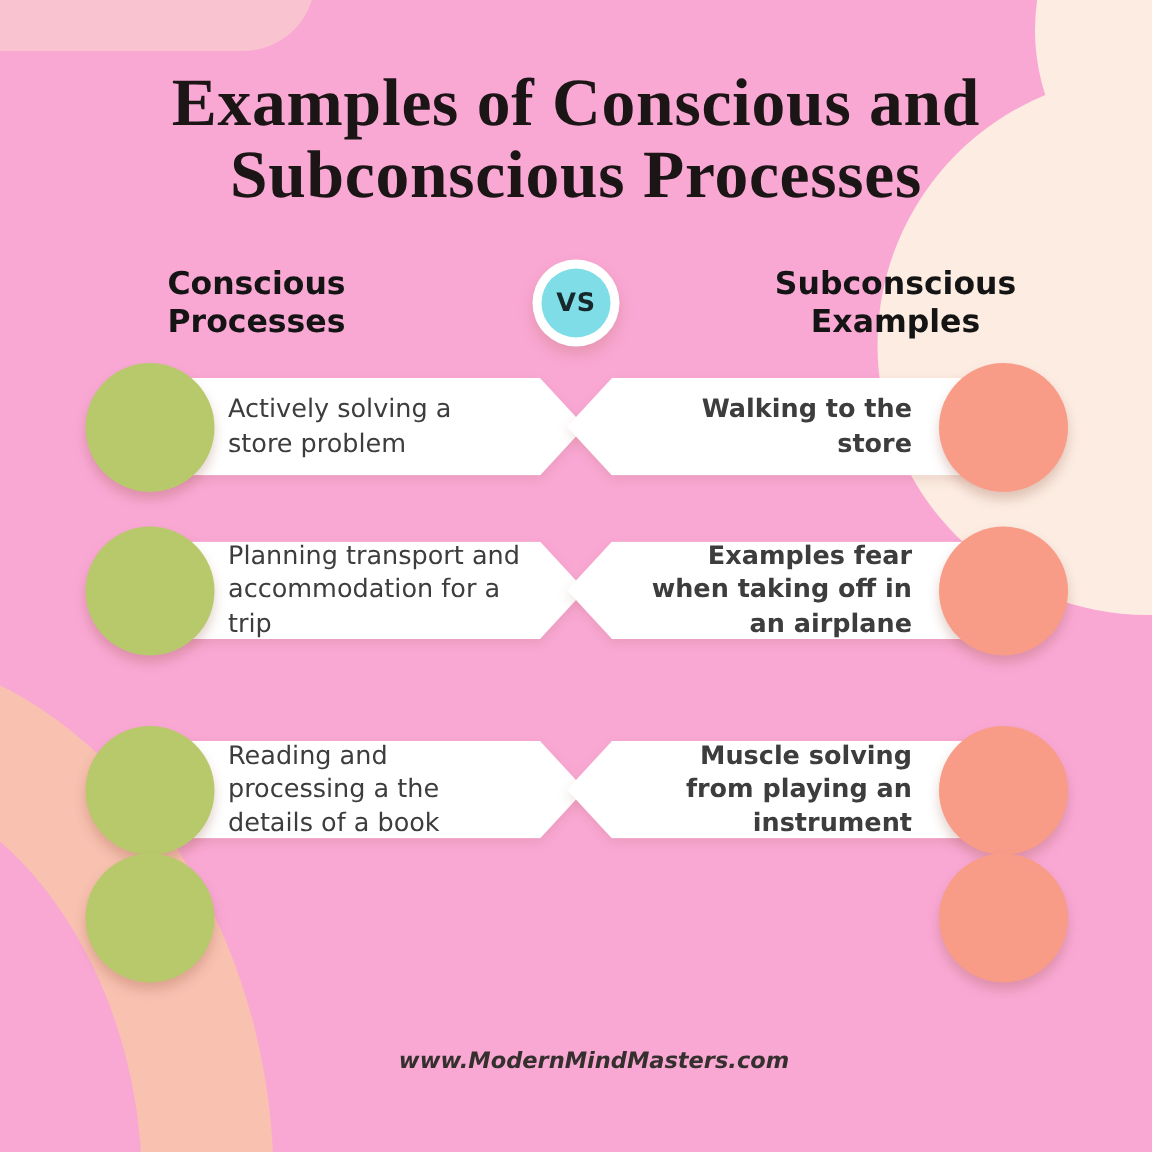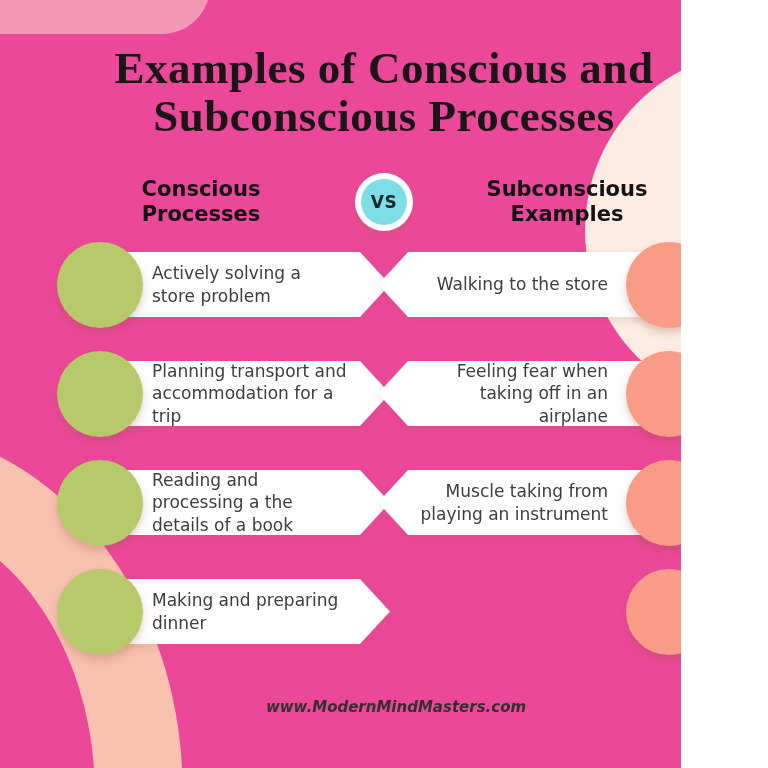--- a/index.html
+++ b/index.html
@@ -1,19 +1,19 @@
 <!DOCTYPE html>
 <html><head>
 <meta charset="utf-8">
 <style>
   * { margin:0; padding:0; box-sizing:border-box; }
   html,body { width:768px; }
   .canvas {
-    position:relative; width:681px; height:768px; overflow:hidden;
-    background:#ec4899;
+    position:relative; width:768px; height:768px; overflow:hidden;
+    background:#f9a8d4;
     font-family:"DejaVu Sans","Liberation Sans",sans-serif;
   }
 
   
   .deco { position:absolute; }
   .deco-tl {
     left:-40px; top:-14px; width:250px; height:48px;
     background:#fbd9cc; border-radius:0 0 60px 24px; opacity:.55;
   }
   .deco-tr1 {
@@ -35,48 +35,48 @@
     position:absolute; top:44px; left:0; width:768px;
     text-align:center; white-space:pre-line;
     font-family:"Liberation Serif","DejaVu Serif",serif;
     font-weight:700; font-size:45px; line-height:1.07;
     color:#1b1516; letter-spacing:.5px; z-index:4;
   }
 
   
   .vs-header {
     position:absolute; top:170px; left:0; width:768px; height:64px;
-    display:flex; align-items:center; justify-content:center; gap:34px; z-index:4;
+    display:flex; align-items:center; justify-content:center; gap:64px; z-index:4;
   }
   .col-head {
     width:240px; text-align:center; white-space:pre-line;
     font-weight:700; font-size:21px; line-height:1.2; color:#141414;
   }
   .vs-badge {
     width:58px; height:58px; border-radius:50%; background:#ffffff;
     box-shadow:0 5px 10px rgba(180,100,80,.28);
     display:flex; align-items:center; justify-content:center; flex:0 0 auto;
   }
   .vs-inner {
     width:46px; height:46px; border-radius:50%; background:#7edde6;
     display:flex; align-items:center; justify-content:center;
     font-weight:700; font-size:17px; color:#16282b; letter-spacing:.5px;
   }
 
   
   .row { position:absolute; left:0; width:768px; height:65px; z-index:3; }
-  .row1 { top:252px; } .row2 { top:361px;padding-left:22px; } .row3 { top:470px;border-radius:14px; } .row4 { top:579px; }
+  .row1 { top:252px; } .row2 { top:361px;padding-left:22px; } .row3 { top:494px;border-radius:14px; } .row4 { top:579px; }
 
   .pill-wrap { position:absolute; top:0; height:65px; filter:drop-shadow(0 3px 4px rgba(160,90,70,.16)); }
   .pill {
     height:65px; background:#ffffff; display:flex; align-items:center;
     font-size:17px; line-height:1.3; color:#3d3d3d;
   }
   .pill-wrap.left  { left:80px;  width:310px; }
-  .pill-wrap.right { left:378px; width:310px; }
+  .pill-wrap.right { left:378px; width:310px;font-weight:bold; }
   .pill.left {
     width:310px; border-radius:14px 0 0 14px;
     clip-path:polygon(0 0, calc(100% - 30px) 0, 100% 50%, calc(100% - 30px) 100%, 0 100%);
     padding:6px 42px 6px 72px; text-align:left;
   }
   .pill.right {
     width:310px; border-radius:0 14px 14px 0;
     clip-path:polygon(30px 0, 100% 0, 100% 100%, 30px 100%, 0 50%);
     padding:6px 80px 6px 40px; text-align:right; justify-content:flex-end;
   }
@@ -125,40 +125,37 @@
     </div>
     <div class="dot green"></div>
     <div class="dot salmon"></div>
   </div>
 
   <div class="row row2">
     <div class="pill-wrap left">
       <div class="pill left">Planning transport and accommodation for a trip</div>
     </div>
     <div class="pill-wrap right">
-      <div class="pill right">Feeling fear when taking off in an airplane</div>
+      <div class="pill right">Examples fear when taking off in an airplane</div>
     </div>
     <div class="dot green"></div>
     <div class="dot salmon"></div>
   </div>
 
   <div class="row row3">
     <div class="pill-wrap left">
       <div class="pill left">Reading and processing a the details of a book</div>
     </div>
     <div class="pill-wrap right">
-      <div class="pill right">Muscle taking from playing an instrument</div>
+      <div class="pill right">Muscle solving from playing an instrument</div>
     </div>
     <div class="dot green"></div>
     <div class="dot salmon"></div>
   </div>
 
   <div class="row row4">
-    <div class="pill-wrap left">
-      <div class="pill left">Making and preparing dinner</div>
-    </div>
     <div class="dot green"></div>
     <div class="dot salmon"></div>
   </div>
 
   <div class="footer">www.ModernMindMasters.com</div>
 
 </div>
 
 </body></html>

